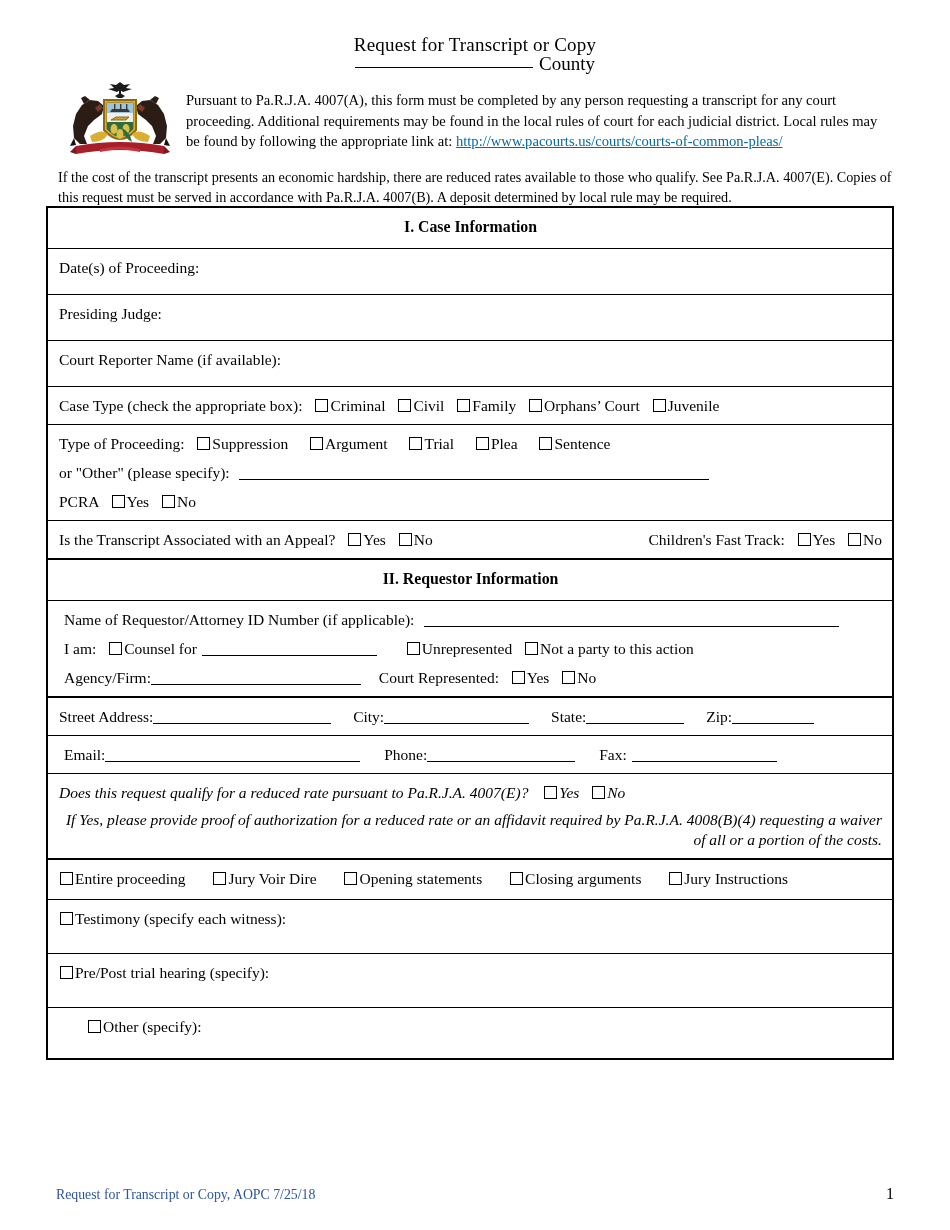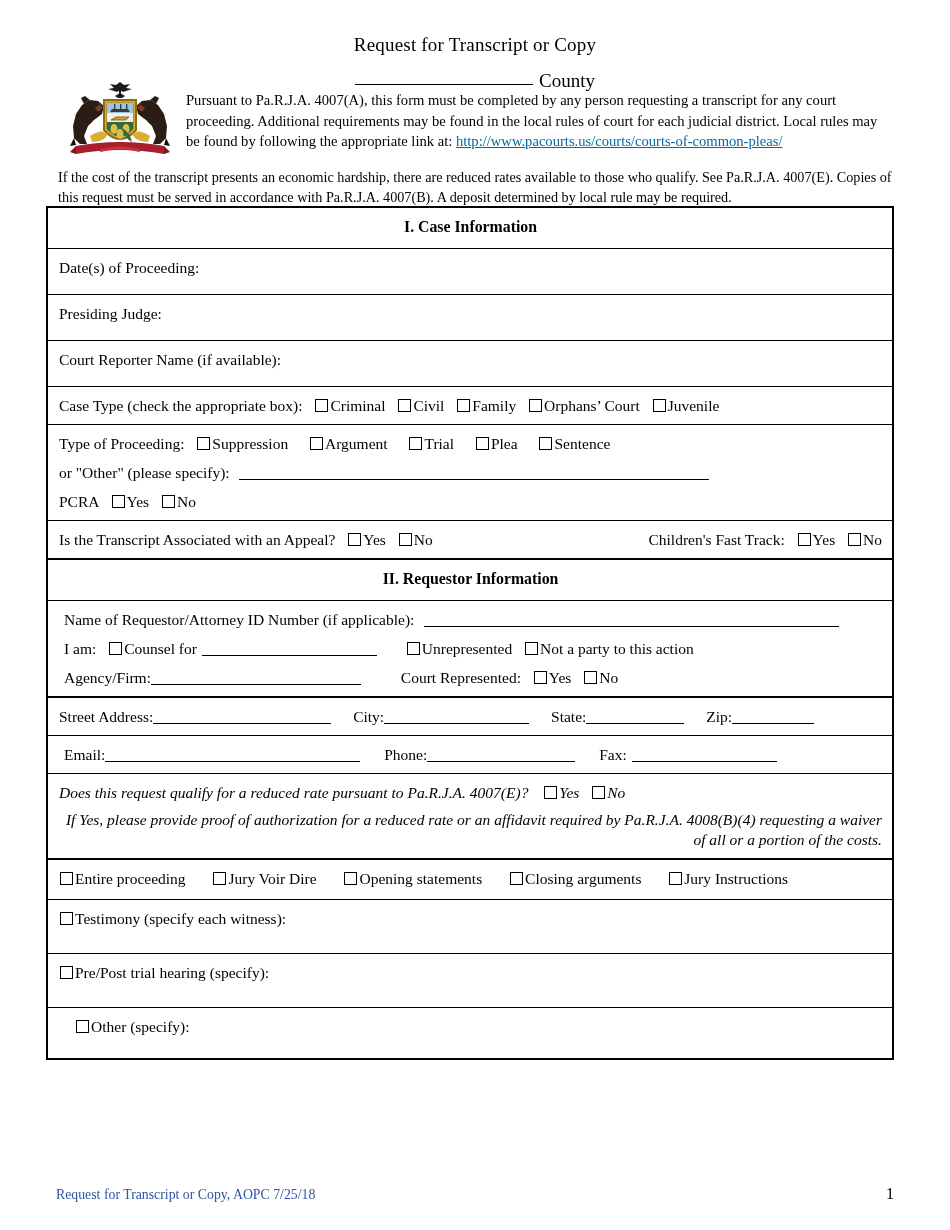--- a/index.html
+++ b/index.html
@@ -29,21 +29,21 @@
     top: 34px;
     left: 0;
     width: 950px;
     text-align: center;
     font-size: 19px;
     letter-spacing: .2px;
   }
 
   .county-line {
     position: absolute;
-    top: 69px;
+    top: 52px;
     left: 0;
     width: 950px;
     text-align: center;
     font-size: 19px;
   }
   .county-blank {
     display: inline-block;
     width: 178px;
     border-bottom: 1.6px solid #000;
     height: 15px;
@@ -319,21 +319,21 @@
               <span class="blank-line" style="width:415px;margin-left:6px;"></span>
             </span>
             <span class="row-line">
               <span>I am:</span>
               <span class="cb cb-gap"></span><span>Counsel for</span><span class="blank-line" style="width:175px;margin-left:5px;"></span>
               <span class="cb" style="margin-left:26px;"></span><span>Unrepresented</span>
               <span class="cb cb-gap"></span><span>Not a party to this action</span>
             </span>
             <span class="row-line">
               <span>Agency/Firm:</span><span class="blank-line" style="width:210px;"></span>
-              <span style="margin-left:36px;">Court Represented:</span>
+              <span style="margin-left:14px;">Court Represented:</span>
               <span class="cb cb-gap"></span><span>Yes</span>
               <span class="cb cb-gap"></span><span>No</span>
             </span>
           </div>
         </td>
       </tr>
 
       <tr>
         <td class="thick-top outer-left outer-right" style="height:37px;">
           <div class="cell-inner nowrapcell">
@@ -392,21 +392,21 @@
       <tr>
         <td class="outer-left outer-right" style="height:53px;">
           <div class="cell-inner" style="padding-left:12px;">
             <span class="cb"></span><span>Pre/Post trial hearing (specify):</span>
           </div>
         </td>
       </tr>
 
       <tr>
         <td class="outer-left outer-right thick-bottom" style="height:50px;">
-          <div class="cell-inner" style="padding-left:28px;">
+          <div class="cell-inner" style="padding-left:28px;margin-left:12px;">
             <span class="cb"></span><span>Other (specify):</span>
           </div>
         </td>
       </tr>
 
     </tbody>
   </table>
 
   <div class="footer">
     <span>Request for Transcript or Copy, AOPC 7/25/18</span>

